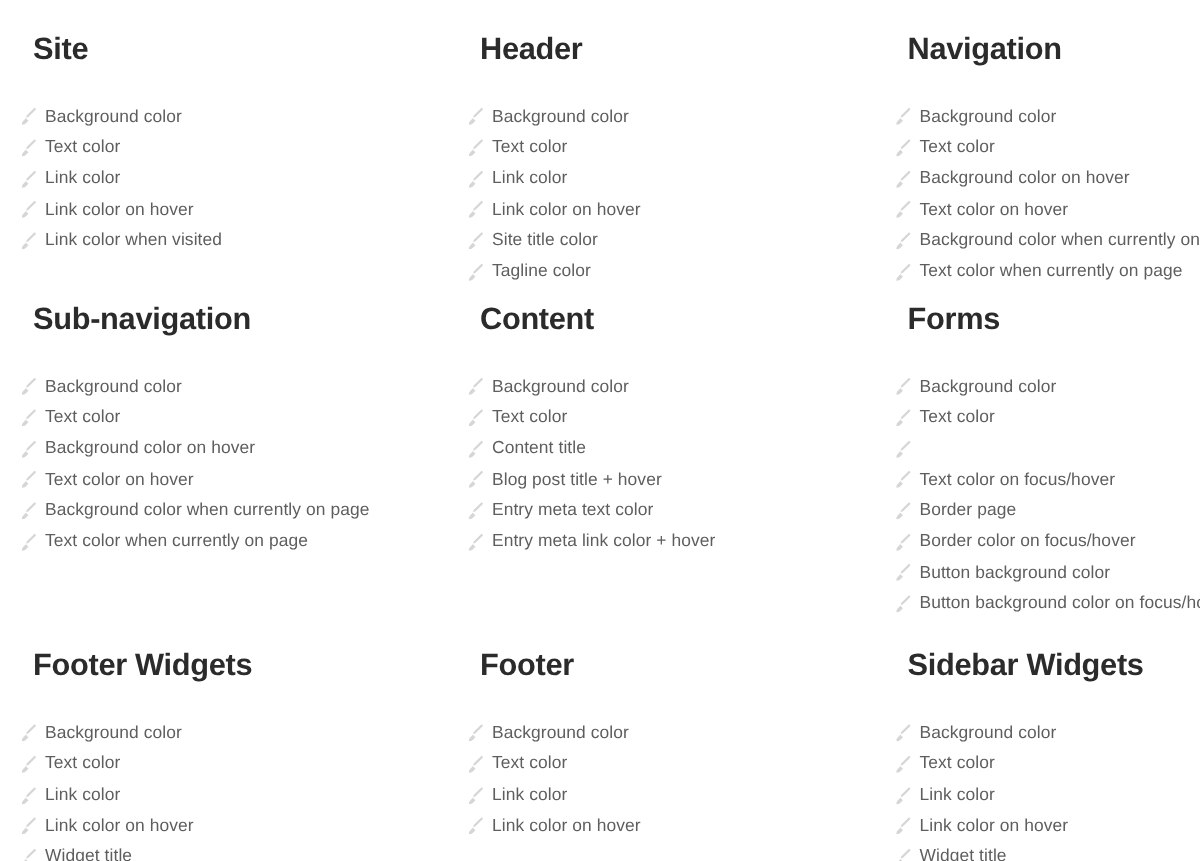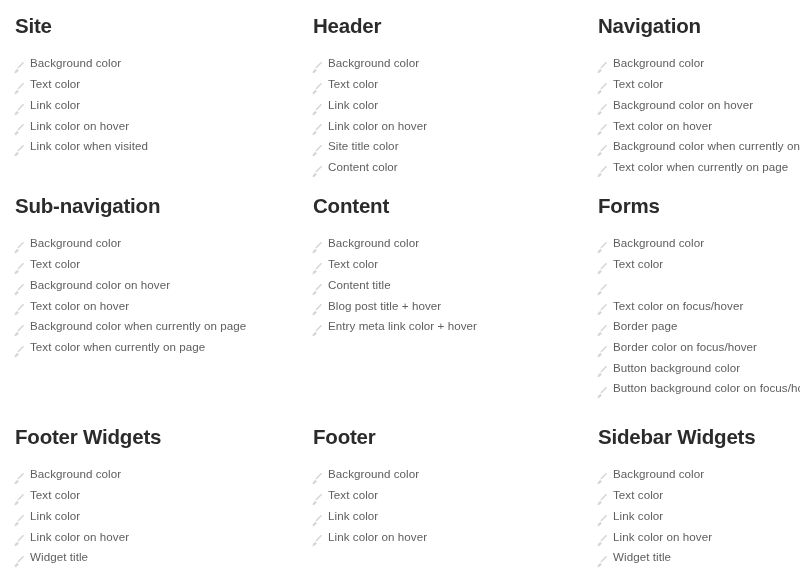--- a/index.html
+++ b/index.html
@@ -31,37 +31,37 @@
   }
   .col-1 { width: 298px; padding-left: 13px; }
   .col-2 { width: 285px; padding-left: 13px; }
   .col-3 { width: 217px; padding-left: 13px; }
 
   .section-title {
     font-size: 20.5px;
     font-weight: bold;
     color: #2b2b2b;
     letter-spacing: -0.2px;
-    margin: 2px;
+    margin: 9px;
     padding: 0;
     line-height: 1;
   }
   .row-1 .section-title { padding-top: 14px; }
   .row-2 .section-title { padding-top: 6px; }
   .row-3 .section-title { padding-top: 6px; }
 
   .opt-list {
     list-style: none;
     margin: 0;
     padding: 0;
     padding-top: 15px;
   }
   .opt-item {
     display: flex;
-    align-items: flex-end;
+    align-items: center;
     height: 20.7px;
     line-height: 20.7px;
     white-space: nowrap;
   }
   .brush-icon {
     width: 13px;
     height: 13px;
     flex: 0 0 13px;
     margin-right: 4px;
     display: inline-block;
@@ -188,21 +188,21 @@
             </span>
             <span class="opt-label">Site title color</span>
           </li>
           <li class="opt-item">
             <span class="brush-icon">
               <svg viewBox="0 0 16 16" aria-hidden="true">
                 <path d="M13.1 1.6c-.4-.4-1-.4-1.4 0L6.3 7.0c-.3.3-.5.7-.6 1.1l-.2 1.0 1.0-.2c.4-.1.8-.3 1.1-.6l5.5-5.4c.4-.4.4-1 0-1.3z" fill="#d6d6d6"></path>
                 <path d="M5.4 9.4 3.0 11.8c-.5.5-.8 1.1-.9 1.8l-.2 1.4 1.4-.2c.7-.1 1.3-.4 1.8-.9l2.4-2.4c-.9-.3-1.8-1.2-2.1-2.1z" fill="#d6d6d6"></path>
               </svg>
             </span>
-            <span class="opt-label">Content color</span>
+            <span class="opt-label">Tagline color</span>
           </li>
         </ul>
     </div>
     <div class="col col-3">
       <h2 class="section-title">Navigation</h2>
       <ul class="opt-list">
           <li class="opt-item">
             <span class="brush-icon">
               <svg viewBox="0 0 16 16" aria-hidden="true">
                 <path d="M13.1 1.6c-.4-.4-1-.4-1.4 0L6.3 7.0c-.3.3-.5.7-.6 1.1l-.2 1.0 1.0-.2c.4-.1.8-.3 1.1-.6l5.5-5.4c.4-.4.4-1 0-1.3z" fill="#d6d6d6"></path>
@@ -359,20 +359,29 @@
             </span>
             <span class="opt-label">Blog post title + hover</span>
           </li>
           <li class="opt-item">
             <span class="brush-icon">
               <svg viewBox="0 0 16 16" aria-hidden="true">
                 <path d="M13.1 1.6c-.4-.4-1-.4-1.4 0L6.3 7.0c-.3.3-.5.7-.6 1.1l-.2 1.0 1.0-.2c.4-.1.8-.3 1.1-.6l5.5-5.4c.4-.4.4-1 0-1.3z" fill="#d6d6d6"></path>
                 <path d="M5.4 9.4 3.0 11.8c-.5.5-.8 1.1-.9 1.8l-.2 1.4 1.4-.2c.7-.1 1.3-.4 1.8-.9l2.4-2.4c-.9-.3-1.8-1.2-2.1-2.1z" fill="#d6d6d6"></path>
               </svg>
             </span>
+            <span class="opt-label">Entry meta text color</span>
+          </li>
+          <li class="opt-item">
+            <span class="brush-icon">
+              <svg viewBox="0 0 16 16" aria-hidden="true">
+                <path d="M13.1 1.6c-.4-.4-1-.4-1.4 0L6.3 7.0c-.3.3-.5.7-.6 1.1l-.2 1.0 1.0-.2c.4-.1.8-.3 1.1-.6l5.5-5.4c.4-.4.4-1 0-1.3z" fill="#d6d6d6"></path>
+                <path d="M5.4 9.4 3.0 11.8c-.5.5-.8 1.1-.9 1.8l-.2 1.4 1.4-.2c.7-.1 1.3-.4 1.8-.9l2.4-2.4c-.9-.3-1.8-1.2-2.1-2.1z" fill="#d6d6d6"></path>
+              </svg>
+            </span>
             <span class="opt-label">Entry meta link color + hover</span>
           </li>
         </ul>
     </div>
     <div class="col col-3">
       <h2 class="section-title">Forms</h2>
       <ul class="opt-list">
           <li class="opt-item">
             <span class="brush-icon">
               <svg viewBox="0 0 16 16" aria-hidden="true">

